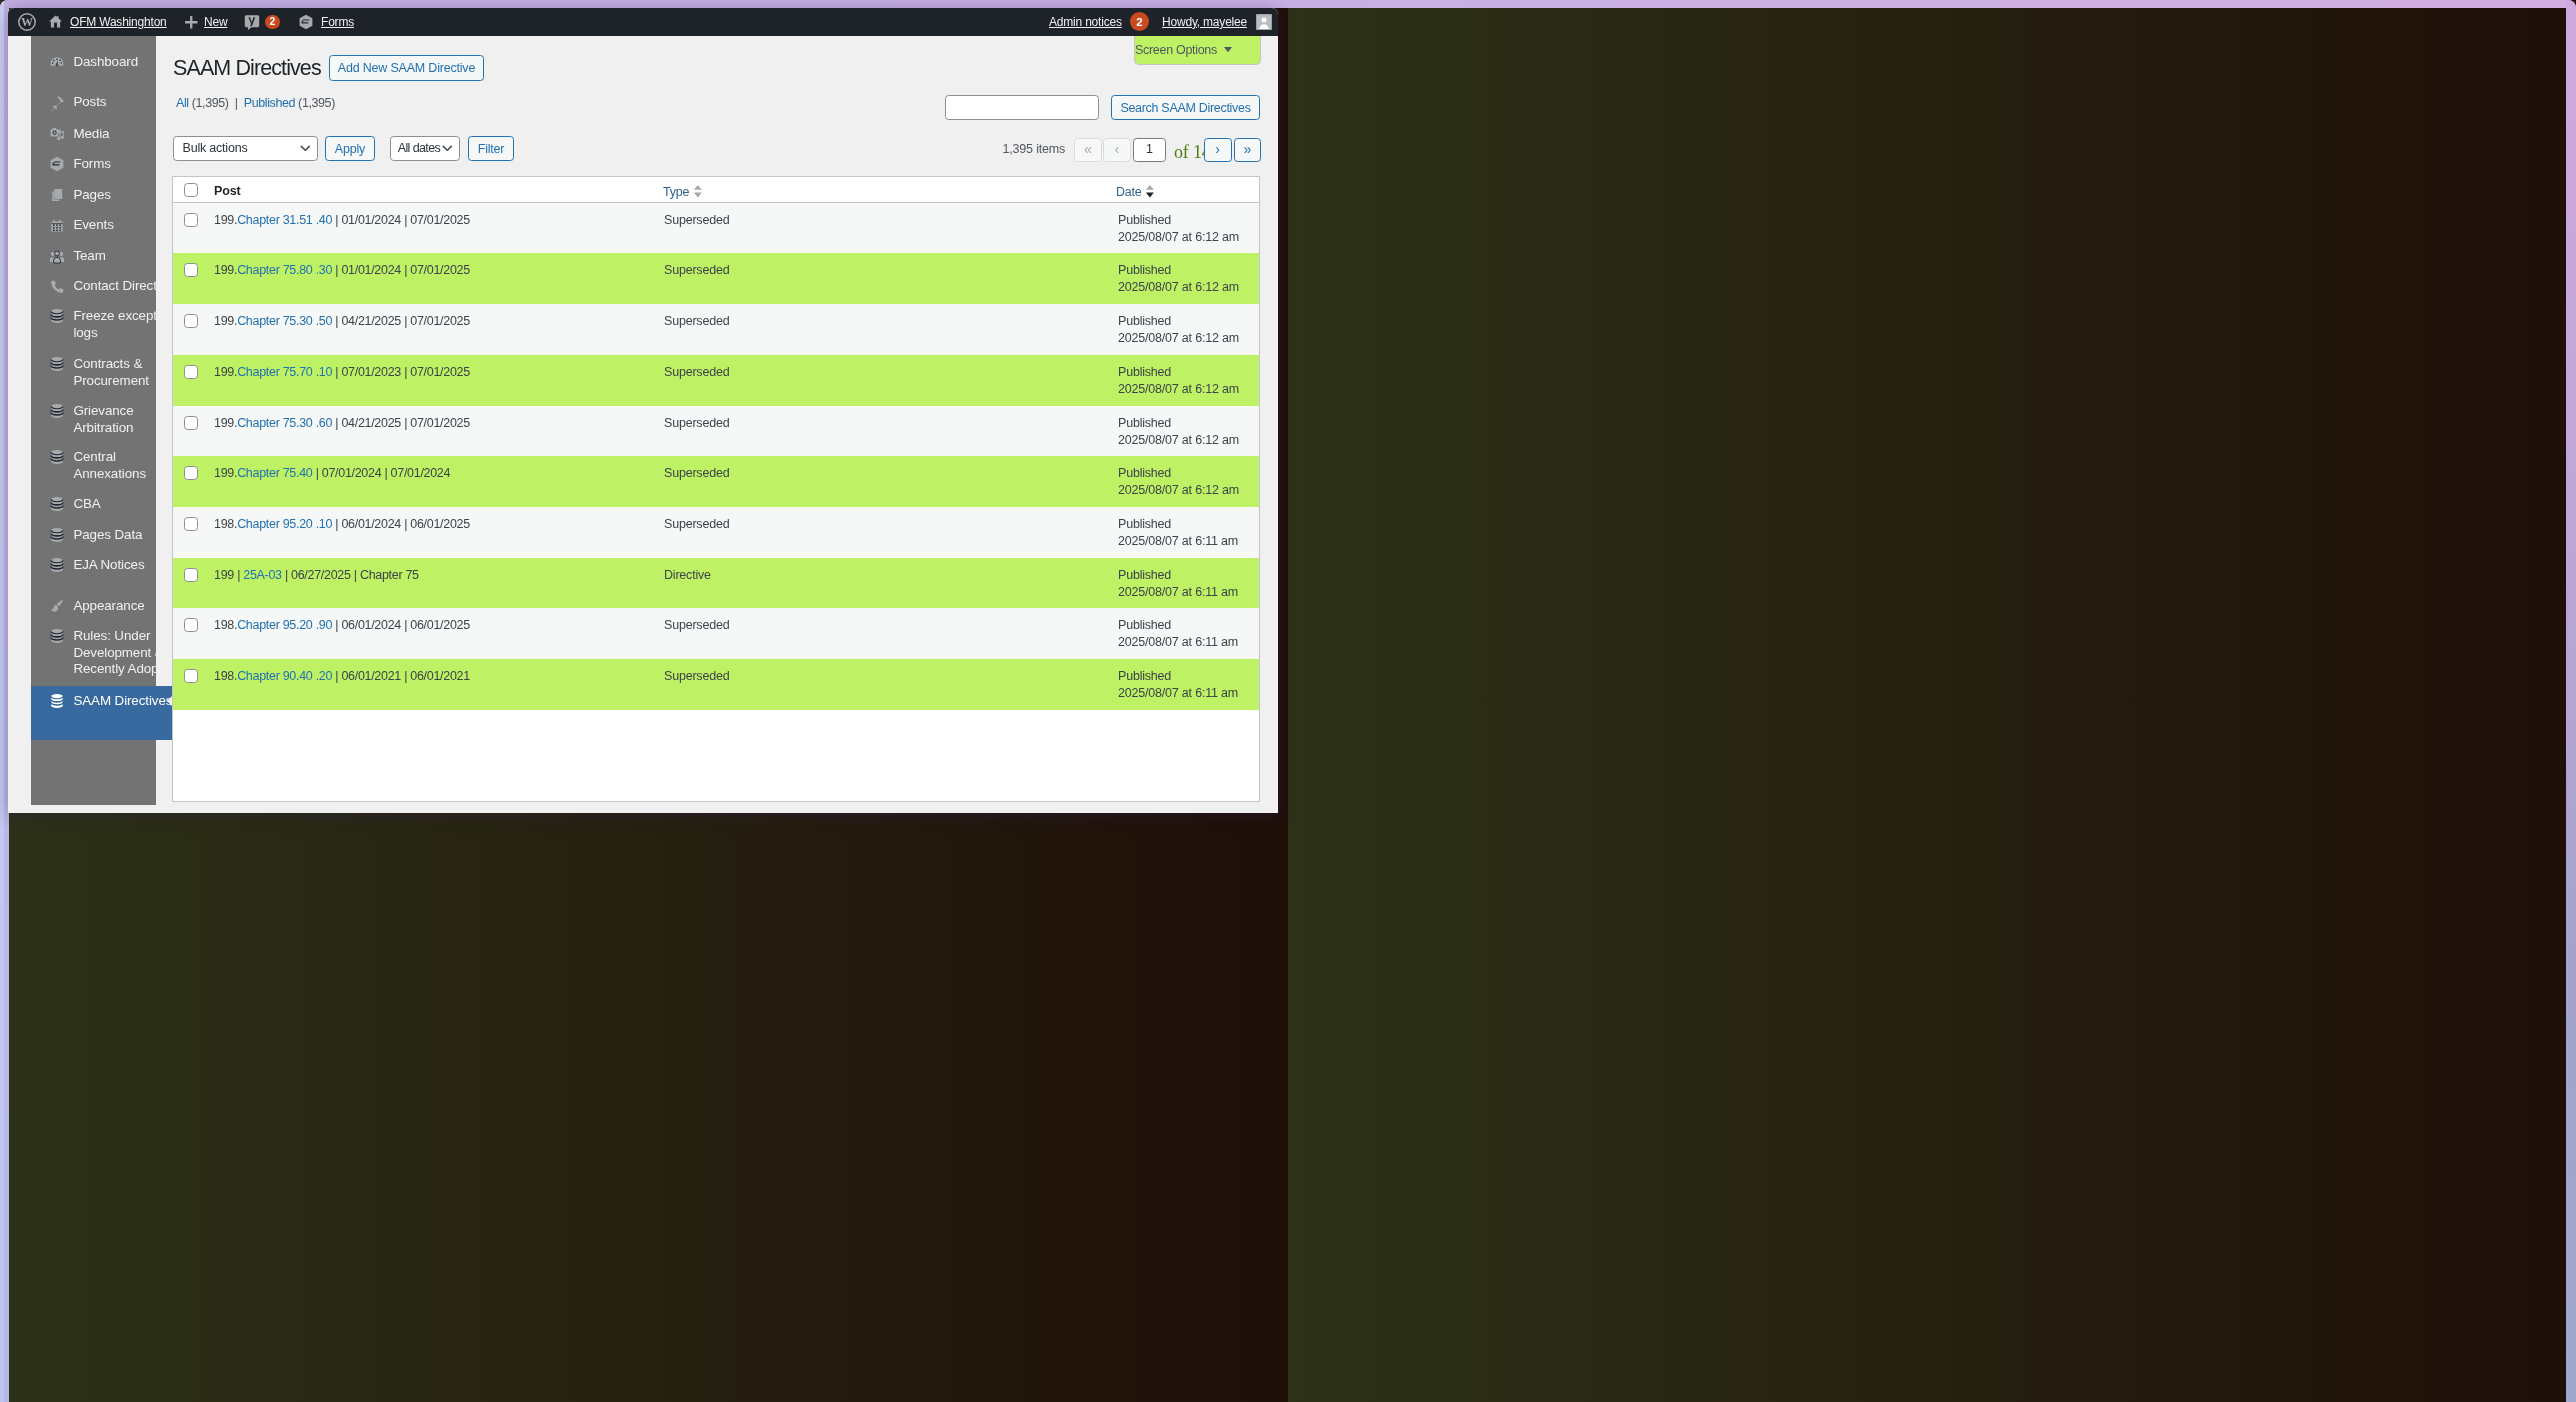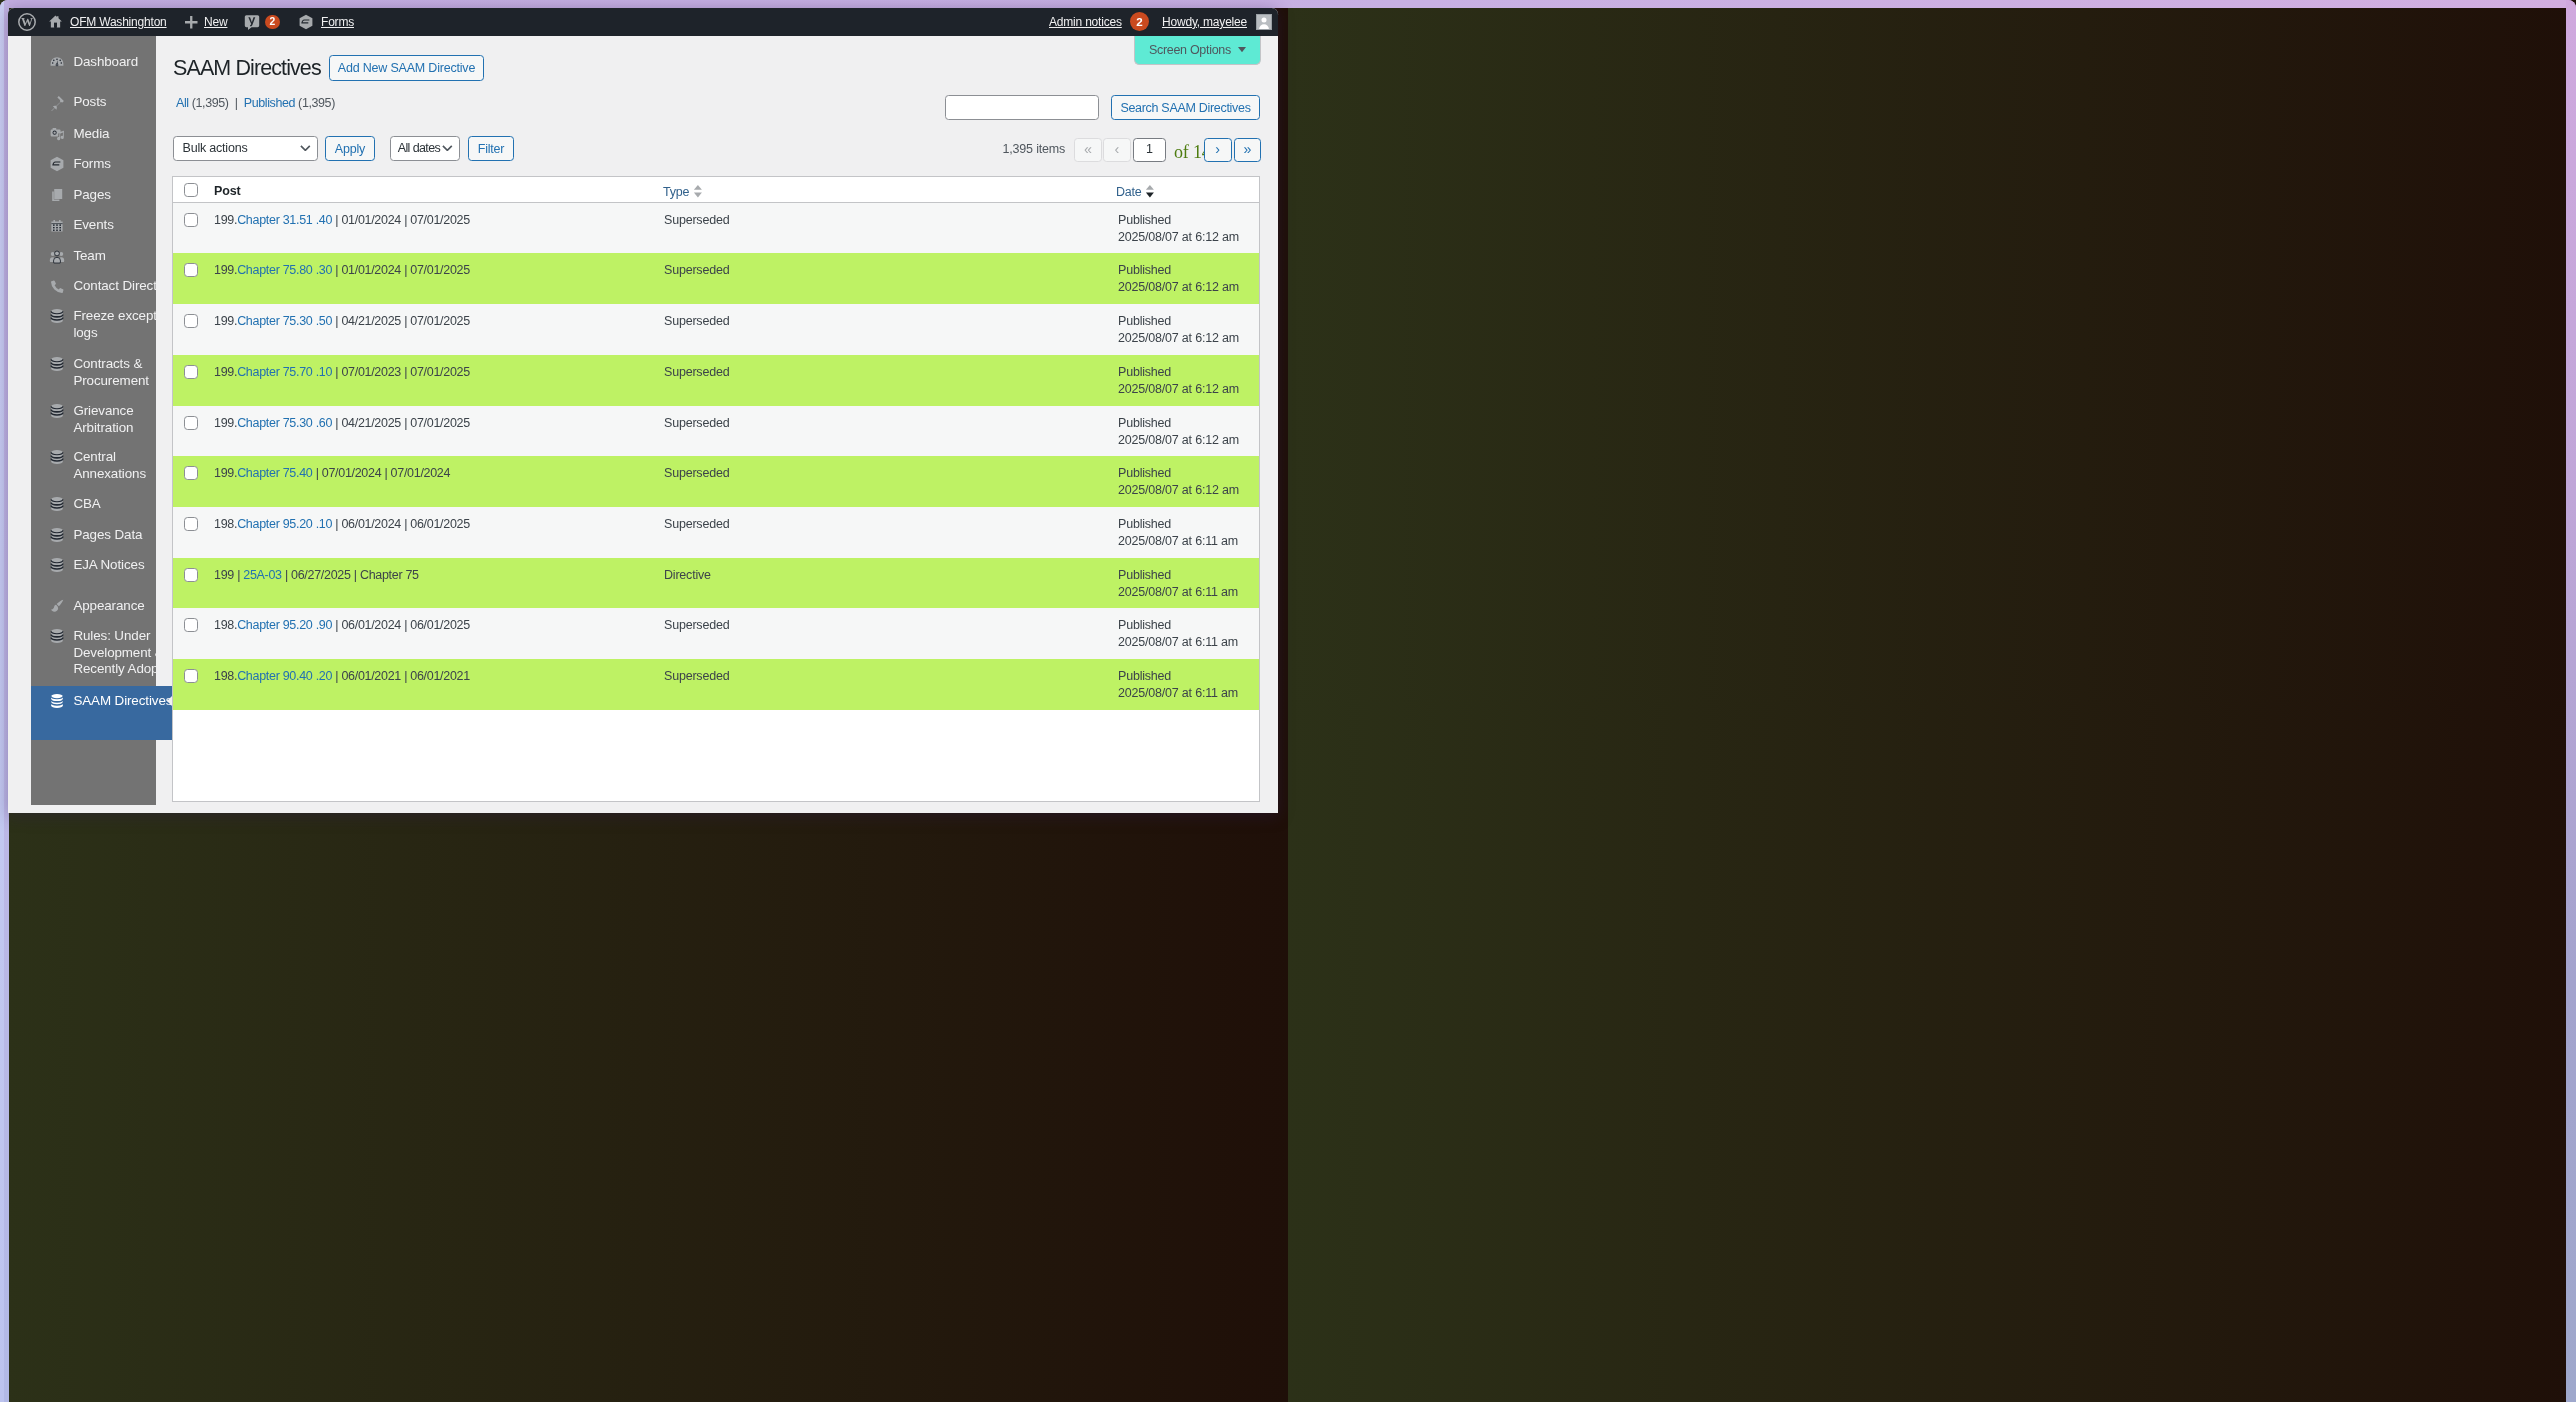--- a/index.html
+++ b/index.html
@@ -13,21 +13,21 @@
 .abar { position:absolute; left:8.4px; top:7.9px; width:1270px; height:28px; background:#1e232a; }
 .menu { position:absolute; left:8.4px; top:36px; width:125px; height:769px; background:#737373;margin-left:23px; }
 .mi { position:absolute; left:17.4px; width:16px; height:16px; }
 .mt { position:absolute; left:42px; font-size:13.4px; letter-spacing:-0.1px; line-height:16.7px; color:#f0f0f1; white-space:nowrap; }
 .cur { position:absolute; left:0; top:650px; width:143px; height:54px; background:#38699f; }
 .curarrow { position:absolute; right:0; top:7.6px; width:0; height:0; border:7.2px solid transparent; border-right-color:#f0f0f1; margin-right:0; transform:translateX(0); border-right-width:7.2px; margin-top:0; }
 .ab-item { position:absolute; color:#f0f0f1; font-size:12px; letter-spacing:-0.2px; line-height:28px; white-space:nowrap;text-decoration:underline; }
 .ab-ic { position:absolute; }
 .badge { position:absolute; background:#ca4a1f; color:#fff; text-align:center; border-radius:50%; font-weight:bold; }
 .avatar { position:absolute; left:1256px; top:13.8px; width:16px; height:16px; background:#b9bdc1; border:0.9px solid #9aa0a5; display:flex; align-items:flex-end; justify-content:center; overflow:hidden; }
-.sopt { position:absolute; left:1134px; top:36px; width:127px; height:29px; background:#5eead4; border:0.9px solid #c3c4c7; border-top:none; border-radius:0 0 5.4px 5.4px; color:#50575e; font-size:12.5px; letter-spacing:-0.3px; display:flex; align-items:center; justify-content:center; gap:7.2px; }
+.sopt { position:absolute; left:1134px; top:36px; width:127px; height:29px; background:#bef264; border:0.9px solid #c3c4c7; border-top:none; border-radius:0 0 5.4px 5.4px; color:#50575e; font-size:12.5px; letter-spacing:-0.3px; display:flex; align-items:center; gap:7.2px; }
 .h1 { position:absolute; left:173px; top:58px; font-size:21.5px; letter-spacing:-0.9px; font-weight:400; color:#1d2327; line-height:1; }
 .addnew { position:absolute; left:329px; top:55px; width:155px; height:26px; border:0.9px solid #2271b1; border-radius:3.6px; background:#f6f7f7; color:#2271b1; font-size:12.5px; letter-spacing:-0.2px; display:flex; align-items:center; justify-content:center; }
 .subsub { position:absolute; left:176px; top:97px; font-size:12.5px; letter-spacing:-0.4px; line-height:1; color:#50575e; }
 .subsub a { color:#2271b1; text-decoration:none; }
 .srch { position:absolute; left:945px; top:95px; width:154px; height:25px; background:#fff; border:0.9px solid #8c8f94; border-radius:3.6px; }
 .srchbtn { position:absolute; left:1111px; top:95px; width:149px; height:25px; border:0.9px solid #2271b1; border-radius:3.6px; background:#f6f7f7; color:#2271b1; font-size:12.5px; letter-spacing:-0.3px; display:flex; align-items:center; justify-content:center; }
 .sel { position:absolute; top:136px; height:25px; background:#fff; border:0.9px solid #8c8f94; border-radius:3.6px; font-size:12.5px; letter-spacing:-0.2px; color:#2c3338; line-height:23px; padding-left:8.5px; }
 .sel .ch { position:absolute; right:6.3px; top:50%; height:6.3px; margin-top:-3.6px; line-height:0; }
 .btn { position:absolute; top:136px; height:25px; border:0.9px solid #2271b1; border-radius:3.6px; background:#f6f7f7; color:#2271b1; font-size:12.5px; letter-spacing:-0.2px; display:flex; align-items:center; justify-content:center; }
 .items { position:absolute; right:223px; top:142px; font-size:12.5px; letter-spacing:-0.2px; color:#50575e; line-height:15px; }

